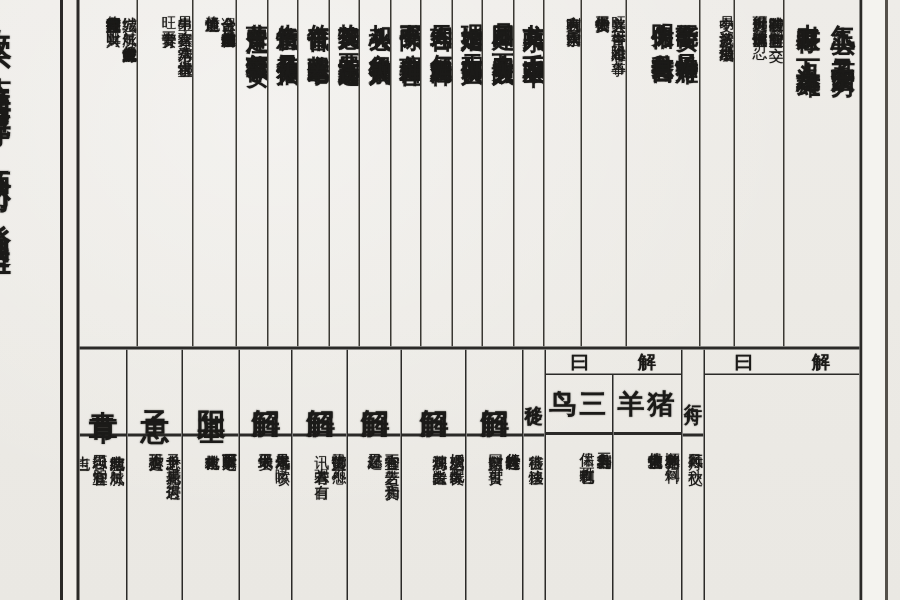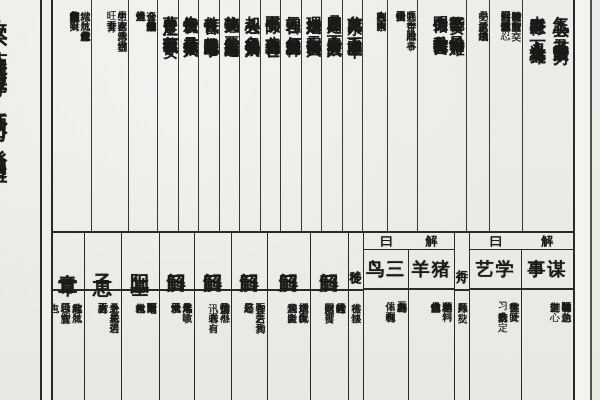--- a/index.html
+++ b/index.html
@@ -272,36 +272,20 @@
         <div class="cat-content">
           <div class="line">行舟顺风　交秋</div>
         </div>
       </div>
 
       <div class="group" style="flex-basis:112px;border-right:none">
         <div class="group-top">
           <span>曰</span>
           <span>解</span>
         </div>
-        <div class="group-cells">
-          <div class="subcat">
-            <div class="subcat-header">艺学</div>
-            <div class="cat-content">
-              <div class="line">学技艺之事　签文叶</div>
-              <div class="line">习　有贵人扶助　定</div>
-            </div>
-          </div>
-          <div class="subcat">
-            <div class="subcat-header">事谋</div>
-            <div class="cat-content">
-              <div class="line">谋事初时有阻隔　勿急迫</div>
-              <div class="line">刻苦谋之　心</div>
-            </div>
-          </div>
-        </div>
       </div>
 
     </div>
   </div>
 
   <div class="edge-paper"></div>
   <div class="edge-line"></div>
 </div>
 
 </body></html>

